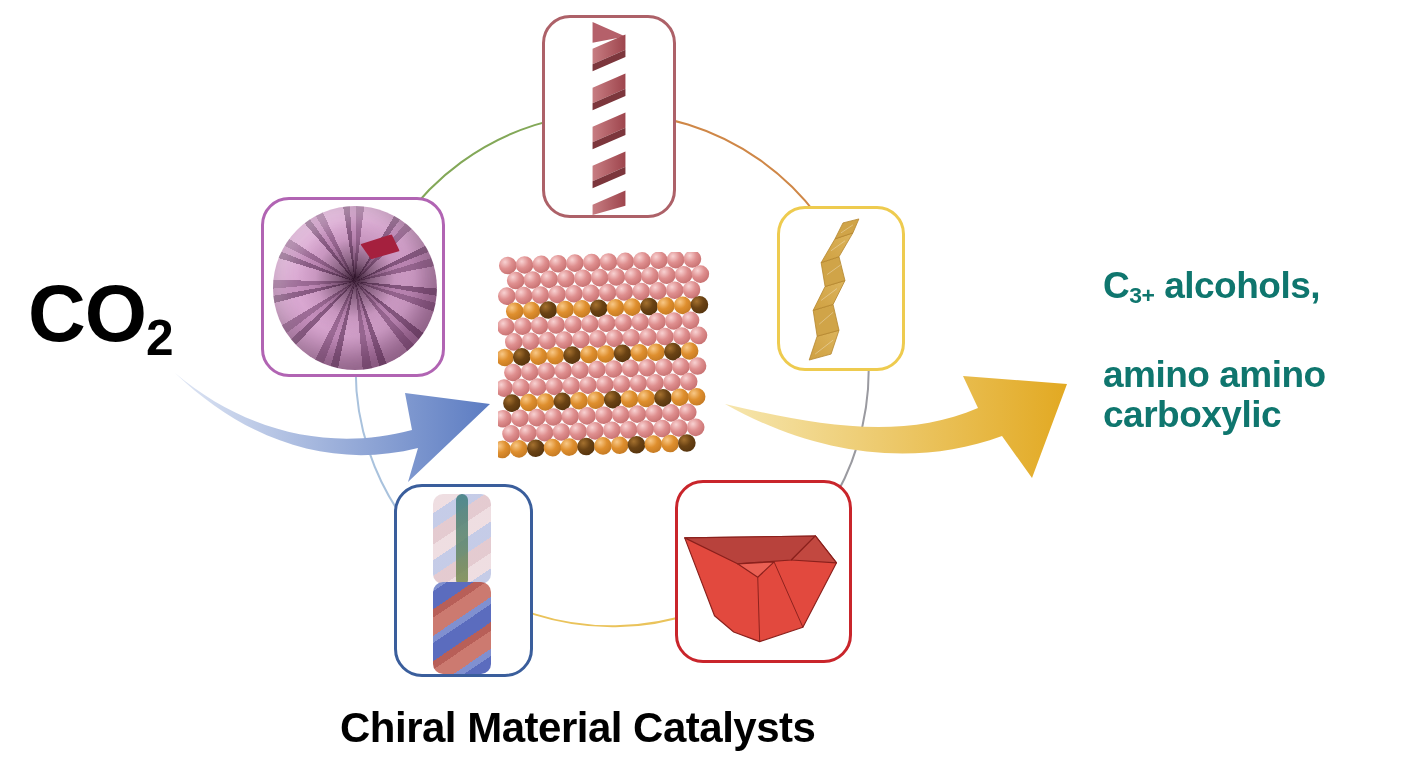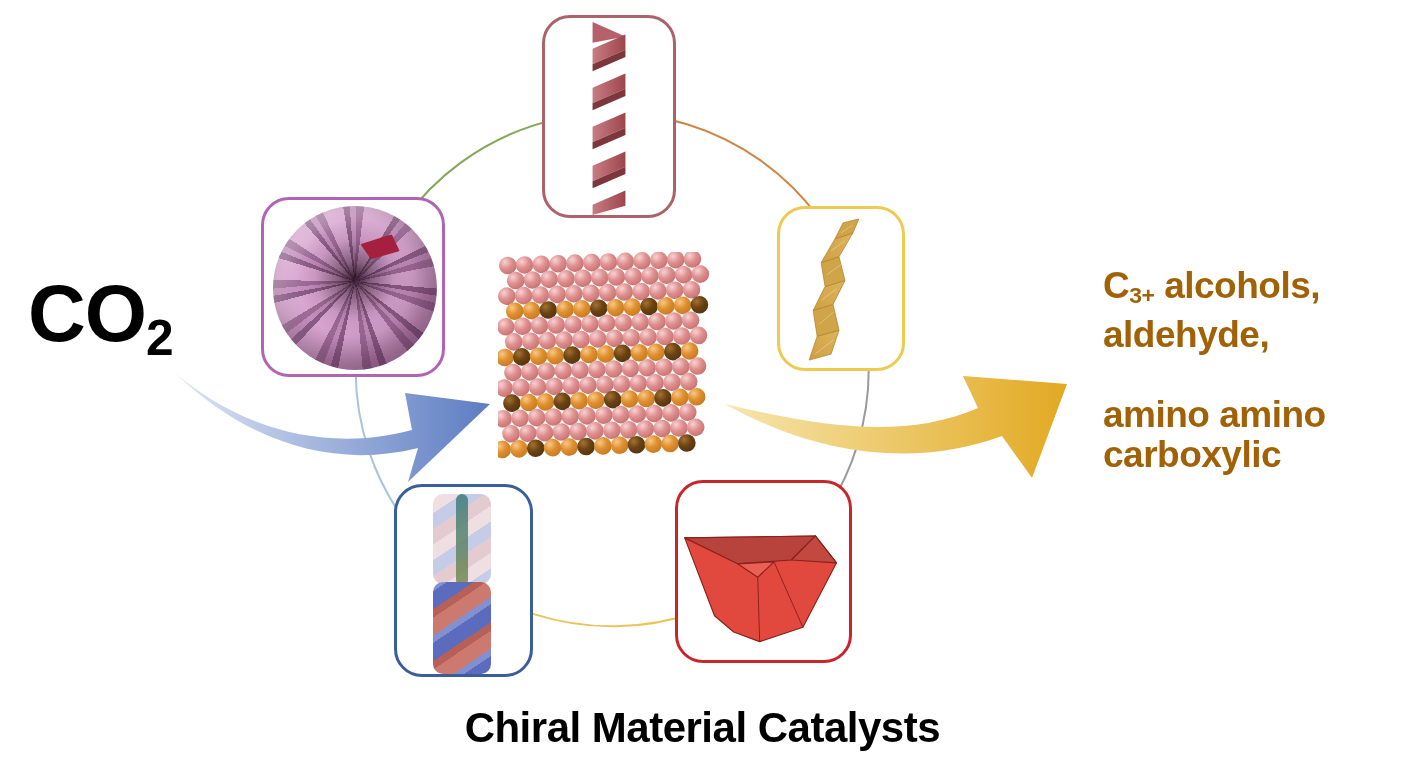--- a/index.html
+++ b/index.html
@@ -61,26 +61,26 @@
   .arrows-svg{position:absolute;left:0;top:0;z-index:4;}
 
   
   .co2{
     position:absolute;left:28px;top:274px;z-index:5;
     font-size:80px;font-weight:bold;color:#000;line-height:1;letter-spacing:-1px;
   }
   .co2 .sub{font-size:0.62em;vertical-align:-0.28em;}
   .products{
     position:absolute;left:1103px;top:266px;z-index:5;
-    font-size:37px;font-weight:bold;color:#a16207;line-height:40px;letter-spacing:-0.5px;
+    font-size:37px;font-weight:bold;color:#0f766e;line-height:40px;letter-spacing:-0.5px;
   }
   .products .sub{font-size:0.62em;vertical-align:-0.22em;}
   .prod-gap{height:40px;}
   .title{
-    position:absolute;left:340px;top:704px;width:600px;text-align:right;z-index:5;
+    position:absolute;left:340px;top:704px;width:600px;text-align:left;z-index:5;
     font-size:42px;font-weight:bold;color:#000;letter-spacing:-0.5px;
   }
 </style>
 </head>
 <body>
 
 <div class="canvas">
 
   <svg class="ring-svg" width="1415" height="773" viewBox="0 0 1415 773">
     <path d="M368,291 A257,257 0 0 1 612,113" stroke="#83a858"></path>
@@ -355,21 +355,20 @@
       </linearGradient>
     </defs>
     <path fill="url(#blueArrow)" d="M175,373 C245,432 330,452 412,430 L405,393 L490,404 L408,482 L418,448 C330,470 245,440 175,373 Z"></path>
     <path fill="url(#goldArrow)" d="M725,404 C810,424 900,442 978,408 L963,376 L1067,384 L1032,478 L1002,436 C910,470 810,452 725,404 Z"></path>
   </svg>
 
   <div class="co2"><span>CO</span><span class="sub">2</span></div>
 
   <div class="products">
     <div><span>C</span><span class="sub">3+</span><span> alcohols,</span></div>
-    <div>aldehyde,</div>
     <div class="prod-gap"></div>
     <div>amino amino</div>
     <div>carboxylic</div>
   </div>
 
   <div class="title">Chiral Material Catalysts</div>
 
 </div>
 
 </body></html>

